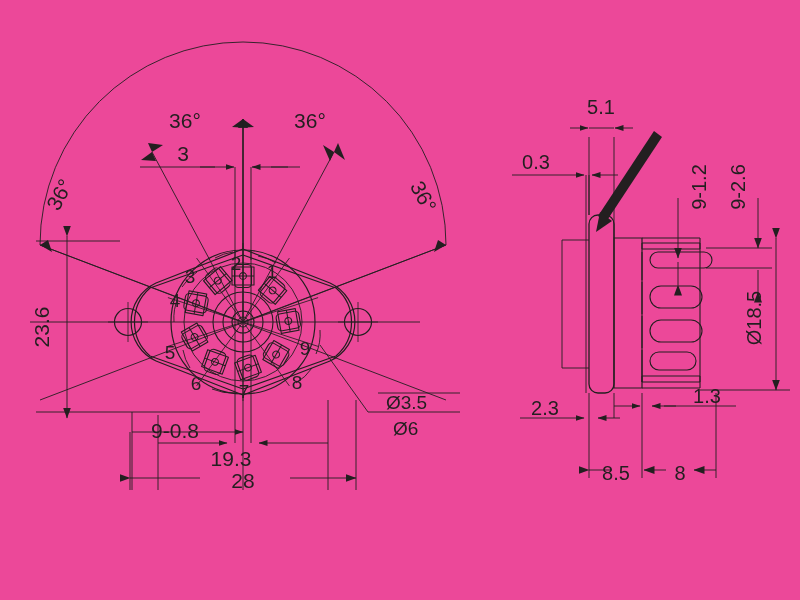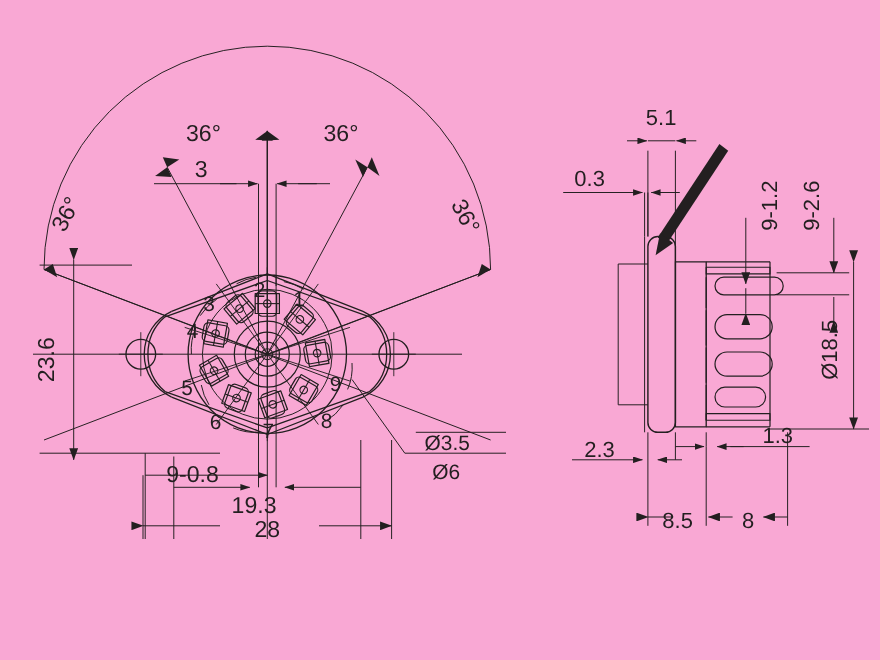--- a/index.html
+++ b/index.html
@@ -1,18 +1,18 @@
 <!DOCTYPE html>
 <html><head>
 <meta charset="utf-8">
 <style>
   html,body{margin:0;padding:0;background:#ffffff;}
   body{width:800px;height:600px;overflow:hidden;
        font-family:"Liberation Sans", sans-serif;}
-  #stage{position:relative;width:800px;height:600px;background:#f9a8d4;}
+  #stage{position:relative;width:800px;height:600px;background:#ec4899;}
   svg{display:block;}
   text{font-family:"Liberation Sans", sans-serif;fill:#231f20;}
 </style>
 </head>
 <body>
 
 <div id="stage">
 <svg width="800" height="600" viewBox="0 0 800 600" xmlns="http://www.w3.org/2000/svg">
 
   <defs>

